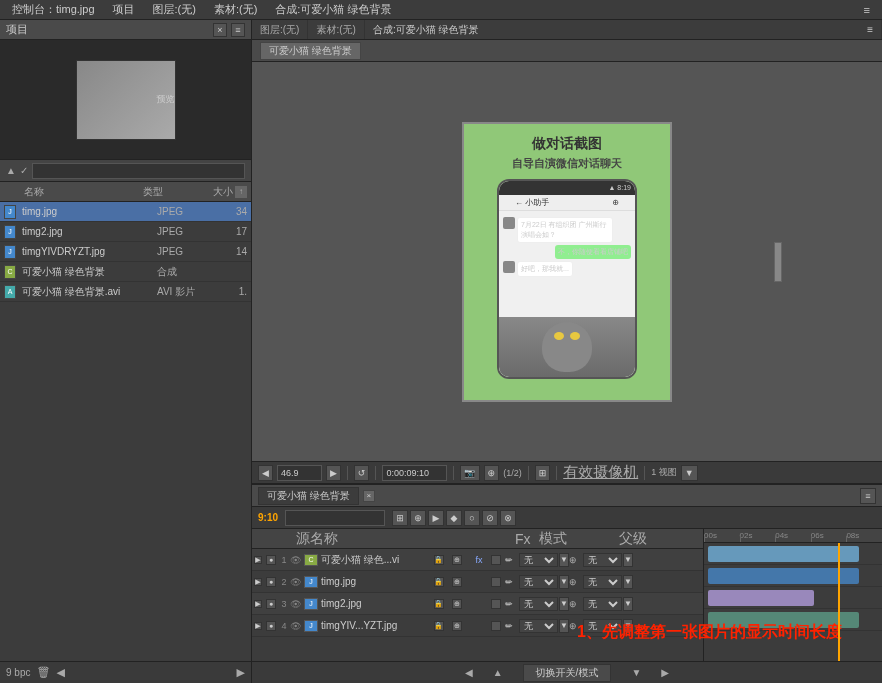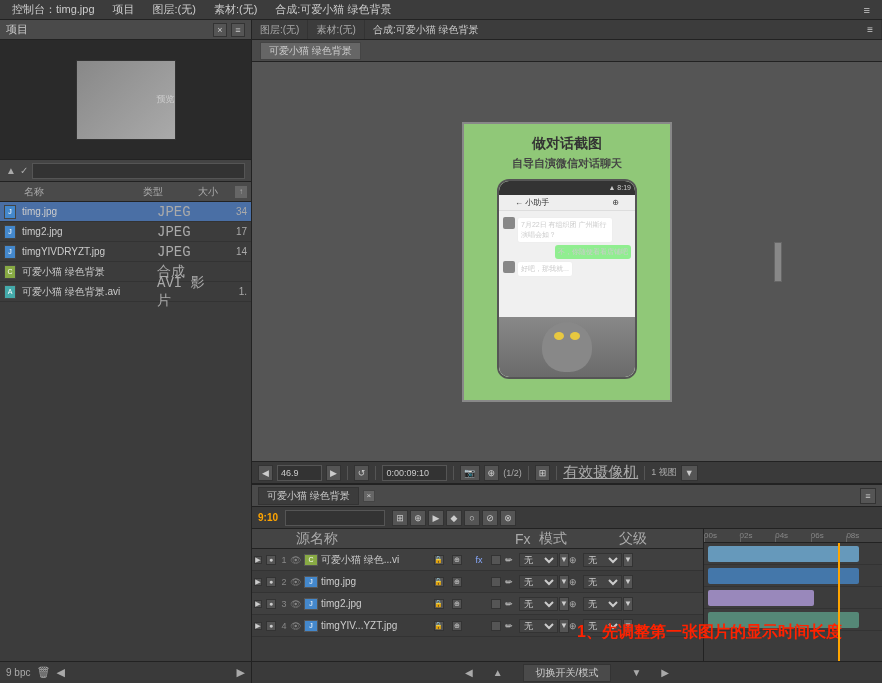--- a/index.html
+++ b/index.html
@@ -119,21 +119,21 @@
       background: #4a4a4a;
       display: flex;
       align-items: center;
       padding: 0 4px;
       border-bottom: 1px solid #222;
       font-size: 10px;
       color: #aaa;
     }
     .col-name { flex: 1; padding-left: 20px; }
     .col-type { width: 55px; }
-    .col-size { width: 35px; text-align: left; }
+    .col-size { width: 35px; text-align: right; }
     .scroll-icon {
       width: 12px;
       height: 12px;
       background: #666;
       display: flex;
       align-items: center;
       justify-content: center;
       font-size: 8px;
       margin-left: 2px;
     }
@@ -153,21 +153,21 @@
       cursor: pointer;
     }
     .file-row.selected { background: #4a6fa5; }
     .file-icon {
       width: 14px;
       height: 14px;
       margin-right: 4px;
       flex-shrink: 0;
     }
     .file-name { flex: 1; font-size: 10px; color: #ccc; overflow: hidden; text-overflow: ellipsis; white-space: nowrap; }
-    .file-type { width: 55px; font-size: 14px; color: #aaa; font-family: Liberation Mono, monospace; }
+    .file-type { width: 55px; font-size: 10px; color: #aaa; }
     .file-size { width: 35px; font-size: 10px; color: #aaa; text-align: right; }
 
     
     .left-bottom {
       height: 22px;
       background: #3a3a3a;
       border-top: 1px solid #222;
       display: flex;
       align-items: center;
       padding: 0 6px;

